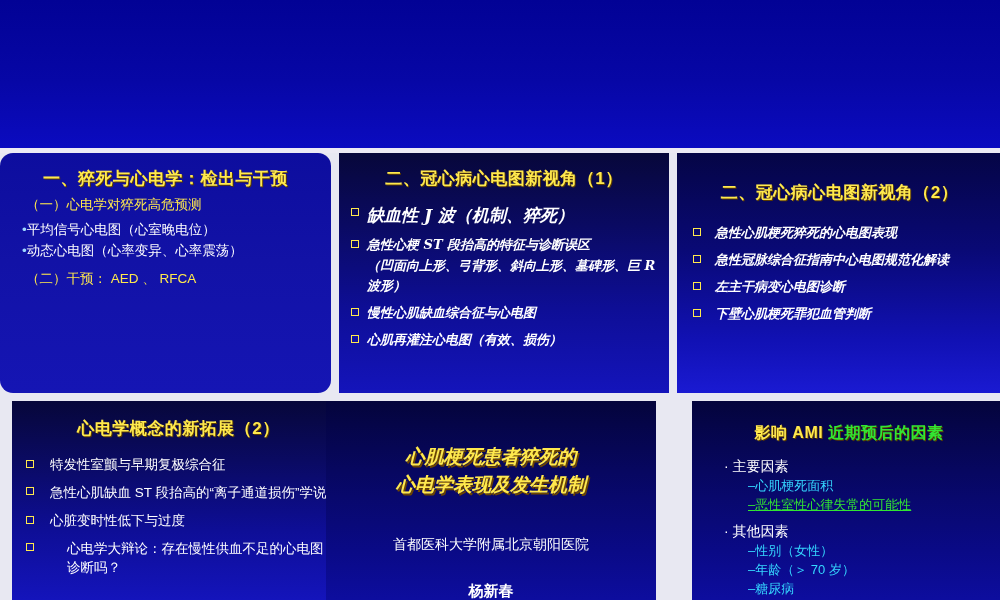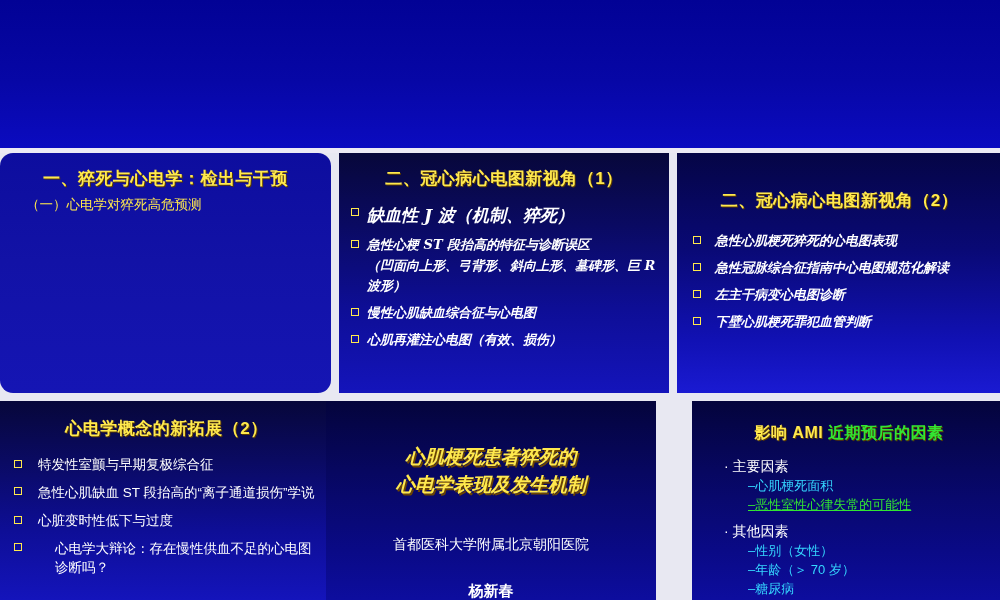--- a/index.html
+++ b/index.html
@@ -16,21 +16,21 @@
     background:linear-gradient(180deg,#020295 0%,#0707a6 55%,#0b0bc0 100%);
   }
   .strip-sep{position:absolute;left:0;top:148px;width:1000px;height:5px;background:#eceaf4;}
 
   
   .grid{position:absolute;left:0;top:153px;width:1000px;height:447px;}
   .panel{position:absolute;overflow:hidden;}
   .p1{left:0;   top:0;   width:331px;height:240px;}
   .p2{left:339px;top:0;  width:330px;height:240px;}
   .p3{left:677px;top:0;  width:323px;height:240px;}
-  .p4{left:0;   top:248px;width:331px;height:199px;}
+  .p4{left:12px;   top:248px;width:331px;height:199px;}
   .p5{left:326px;top:248px;width:330px;height:199px;}
   .p6{left:692px;top:248px;width:314px;height:199px;}
 
   .bg-flat{background:linear-gradient(180deg,#0d0d9e 0%,#1212a6 45%,#1515b4 100%);border-radius:13px;}
   .bg-grad{background:linear-gradient(180deg,#050546 0%,#090975 40%,#1111b4 78%,#1a1ad2 100%);}
   .bg-grad2{background:linear-gradient(180deg,#07073a 0%,#0a0a62 30%,#0e0e96 65%,#1414bb 100%);}
   .bg-deep{background:linear-gradient(180deg,#04043c 0%,#070760 35%,#0a0a86 75%,#0d0d9e 100%);}
 
   
   .title{
@@ -83,20 +83,27 @@
 
   <div class="top-strip"></div>
   <div class="strip-sep"></div>
 
   <div class="grid">
 
     <div class="panel p1 bg-flat">
       <div style="padding:14px 12px 0 12px;">
         <div class="title t1">一、猝死与心电学：检出与干预</div>
         <div class="sub">（一）心电学对猝死高危预测</div>
+        <div class="bl">
+          <span class="dot">•</span><span>平均信号心电图（心室晚电位）</span>
+        </div>
+        <div class="bl">
+          <span class="dot">•</span><span>动态心电图（心率变异、心率震荡）</span>
+        </div>
+        <div class="sub" style="margin-top:10px;">（二）干预： AED 、 RFCA</div>
       </div>
     </div>
 
     <div class="panel p2 bg-grad2">
       <div style="padding:14px 12px 0 12px;">
         <div class="title t2">二、冠心病心电图新视角（1）</div>
         <div style="margin-top:14px;">
           <div class="row">
             <span class="sq"></span>
             <span class="tx cursive" style="color:#fff;font-size:17px;">缺血性 J 波（机制、猝死）</span>
@@ -112,21 +119,21 @@
           </div>
           <div class="row">
             <span class="sq"></span>
             <span class="tx cursive" style="color:#fff;font-size:13px;">心肌再灌注心电图（有效、损伤）</span>
           </div>
         </div>
       </div>
     </div>
 
     <div class="panel p3 bg-grad">
-      <div style="padding:36px 14px 0 16px;">
+      <div style="padding:28px 14px 0 16px;">
         <div class="title t3">二、冠心病心电图新视角（2）</div>
         <div style="margin-top:20px;">
           <div class="row">
             <span class="sq"></span>
             <span class="tx cursive" style="color:#fff;font-size:13px;margin-left:6px;">急性心肌梗死猝死的心电图表现</span>
           </div>
           <div class="row">
             <span class="sq"></span>
             <span class="tx cursive" style="color:#fff;font-size:13px;margin-left:6px;">急性冠脉综合征指南中心电图规范化解读</span>
           </div>

